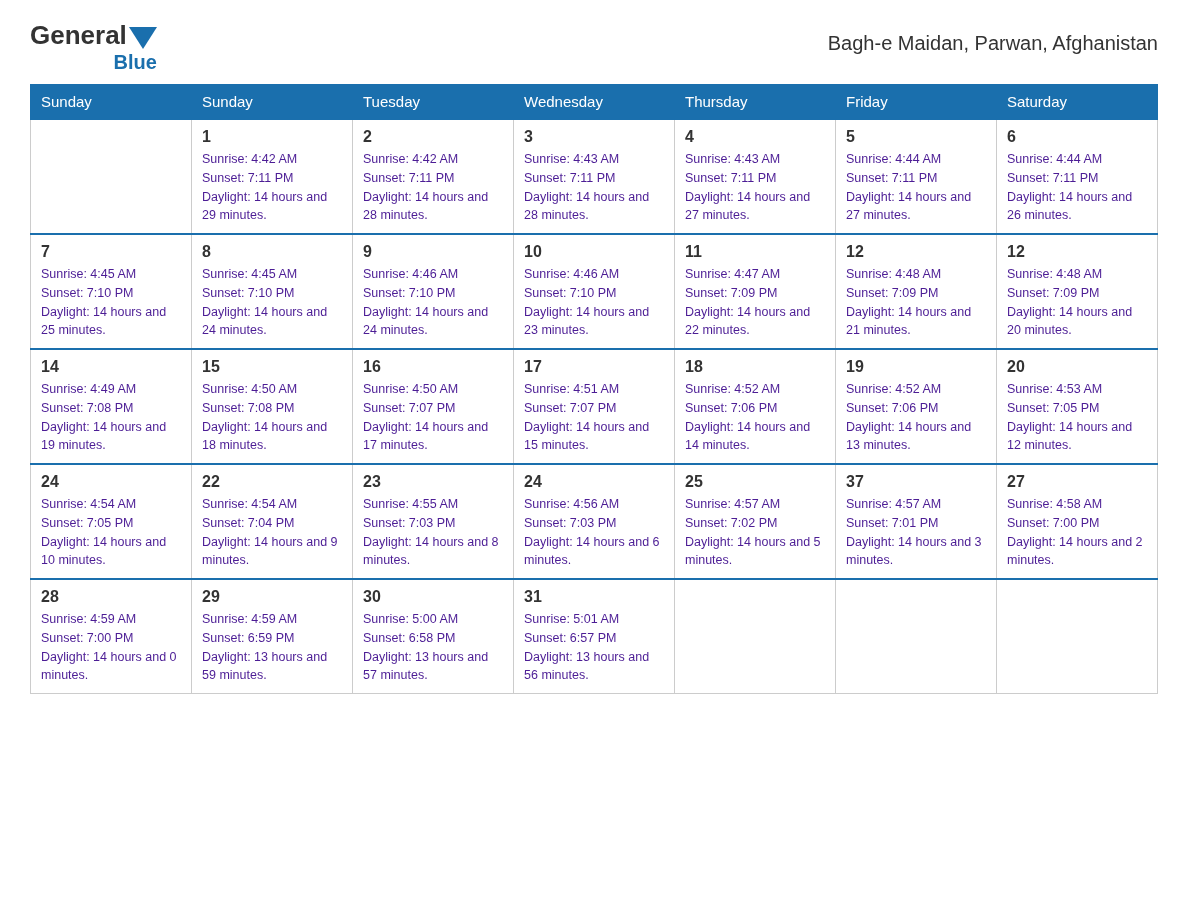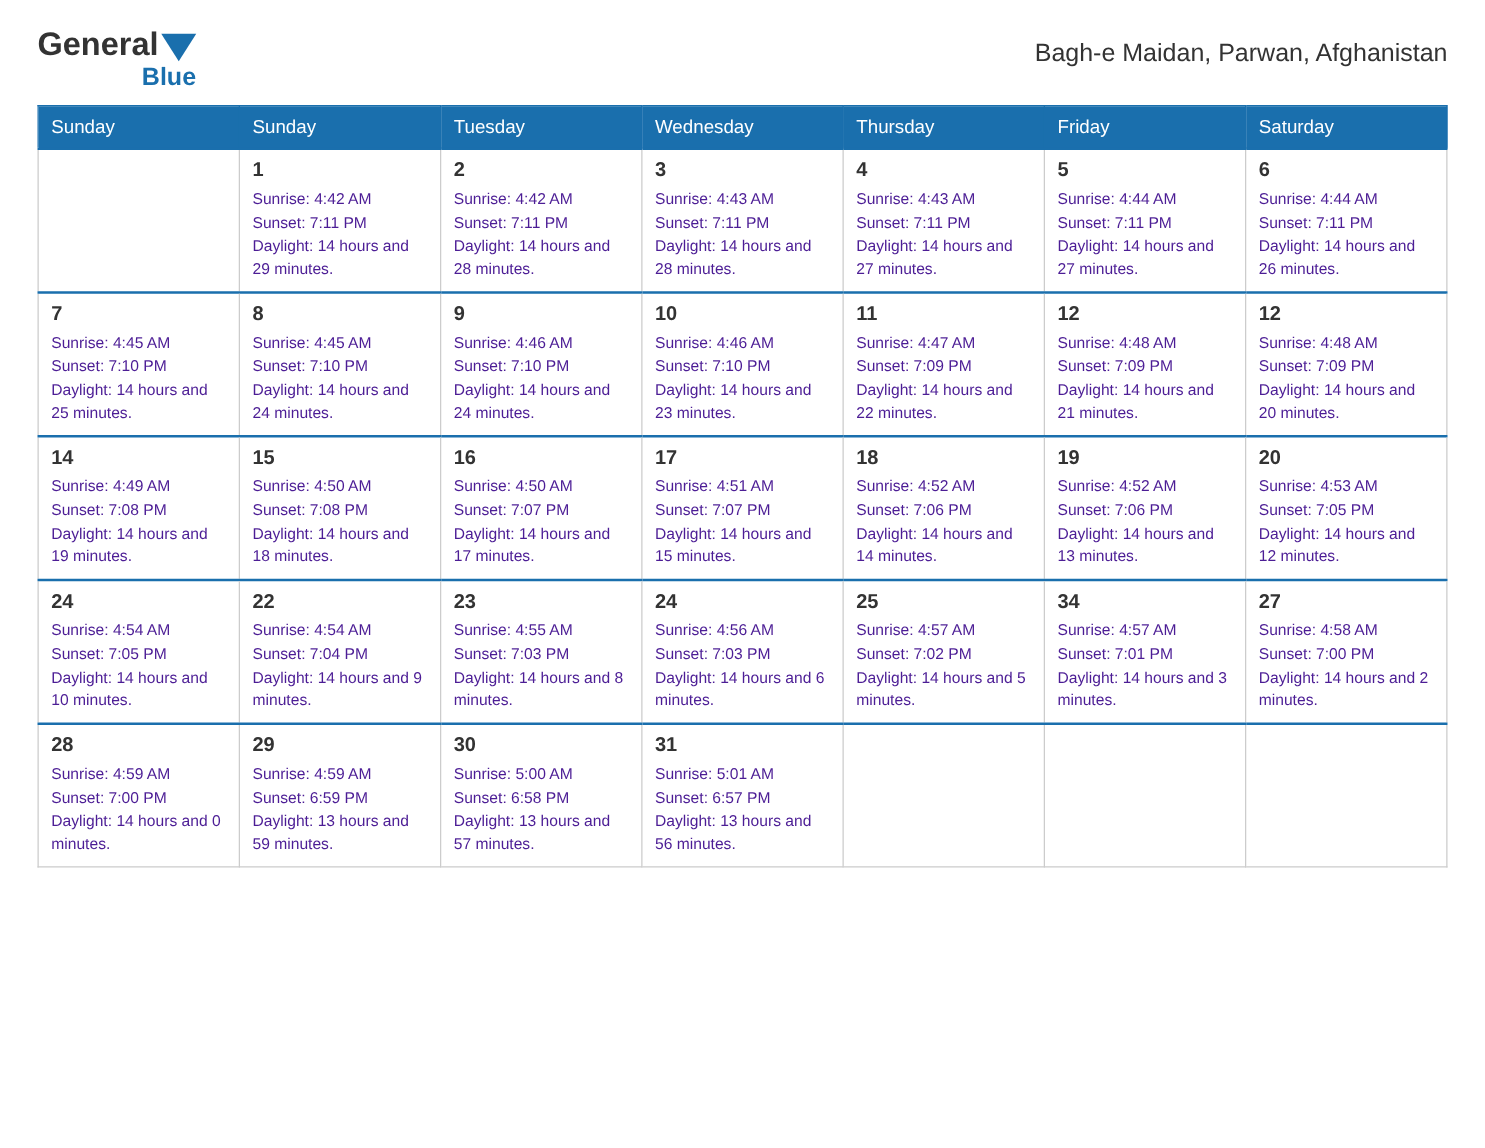--- a/index.html
+++ b/index.html
@@ -233,21 +233,21 @@
         </td>
         <td>
           <span class="day-number">24</span>
           <div class="day-info">Sunrise: 4:56 AM<br>Sunset: 7:03 PM<br>Daylight: 14 hours and 6 minutes.</div>
         </td>
         <td>
           <span class="day-number">25</span>
           <div class="day-info">Sunrise: 4:57 AM<br>Sunset: 7:02 PM<br>Daylight: 14 hours and 5 minutes.</div>
         </td>
         <td>
-          <span class="day-number">34</span>
+          <span class="day-number">37</span>
           <div class="day-info">Sunrise: 4:57 AM<br>Sunset: 7:01 PM<br>Daylight: 14 hours and 3 minutes.</div>
         </td>
         <td>
           <span class="day-number">27</span>
           <div class="day-info">Sunrise: 4:58 AM<br>Sunset: 7:00 PM<br>Daylight: 14 hours and 2 minutes.</div>
         </td>
       </tr>
       <tr class="week-row">
         <td>
           <span class="day-number">28</span>

